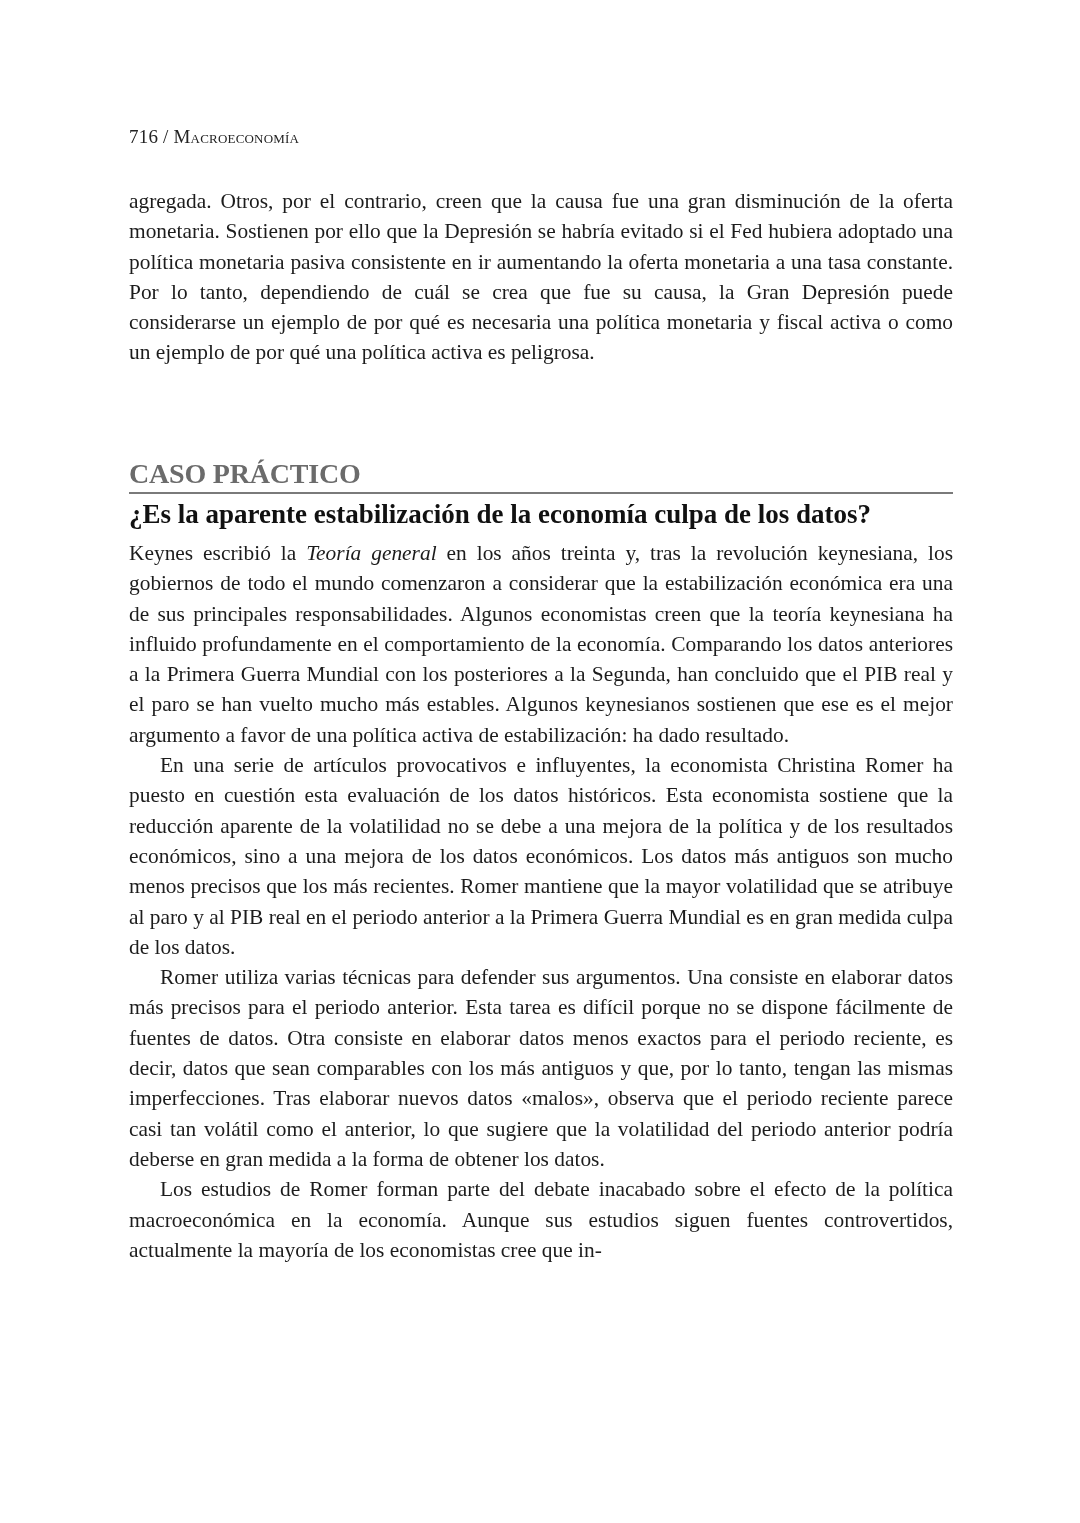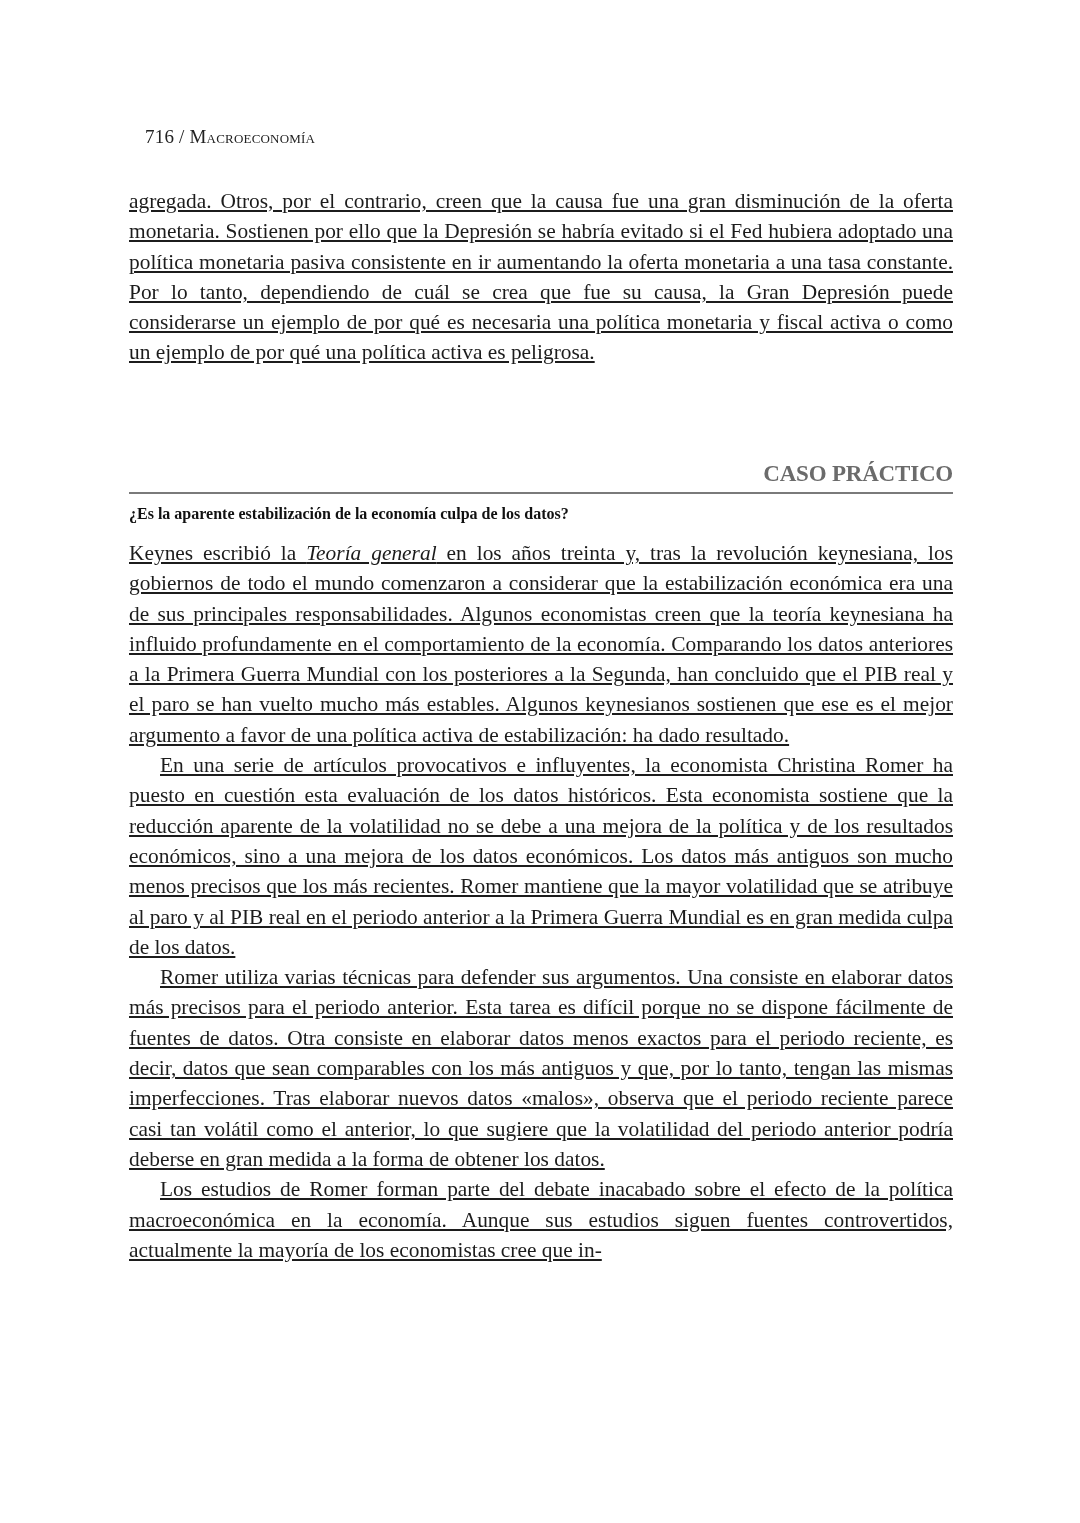--- a/index.html
+++ b/index.html
@@ -17,63 +17,61 @@
     }
     .page {
       position: absolute;
       left: 129px;
       top: 0;
       width: 824px;
     }
     .running-head {
       position: absolute;
       top: 126px;
-      left: 16px;
+      left: 0;
       font-size: 19px;
       letter-spacing: 0.2px;
       color: #222;
     }
     .running-head .sc {
       font-variant: small-caps;
     }
     .para {
       font-size: 21.4px;
       line-height: 30.3px;
       text-align: justify;
       margin: 0;
       hyphens: manual;
-      text-decoration: underline;
     }
     .para.indent {
       text-indent: 31px;
     }
     .block-top {
       position: absolute;
       top: 186px;
       left: 0;
       width: 824px;
     }
     .case-box {
       position: absolute;
       top: 459px;
       left: 0;
       width: 824px;
     }
     .case-label {
-      font-size: 23px;
+      font-size: 28px;
       font-weight: bold;
       color: #6b6b6b;
       letter-spacing: -0.2px;
       padding-bottom: 3px;
       border-bottom: 2.5px solid #7a7a7a;
       line-height: 30px;
-      text-align: right;
     }
     .case-title {
-      font-size: 16px;
+      font-size: 27px;
       font-weight: bold;
       color: #111;
       margin-top: 6px;
       line-height: 28px;
     }
     .block-case {
       position: absolute;
       top: 538px;
       left: 0;
       width: 824px;

